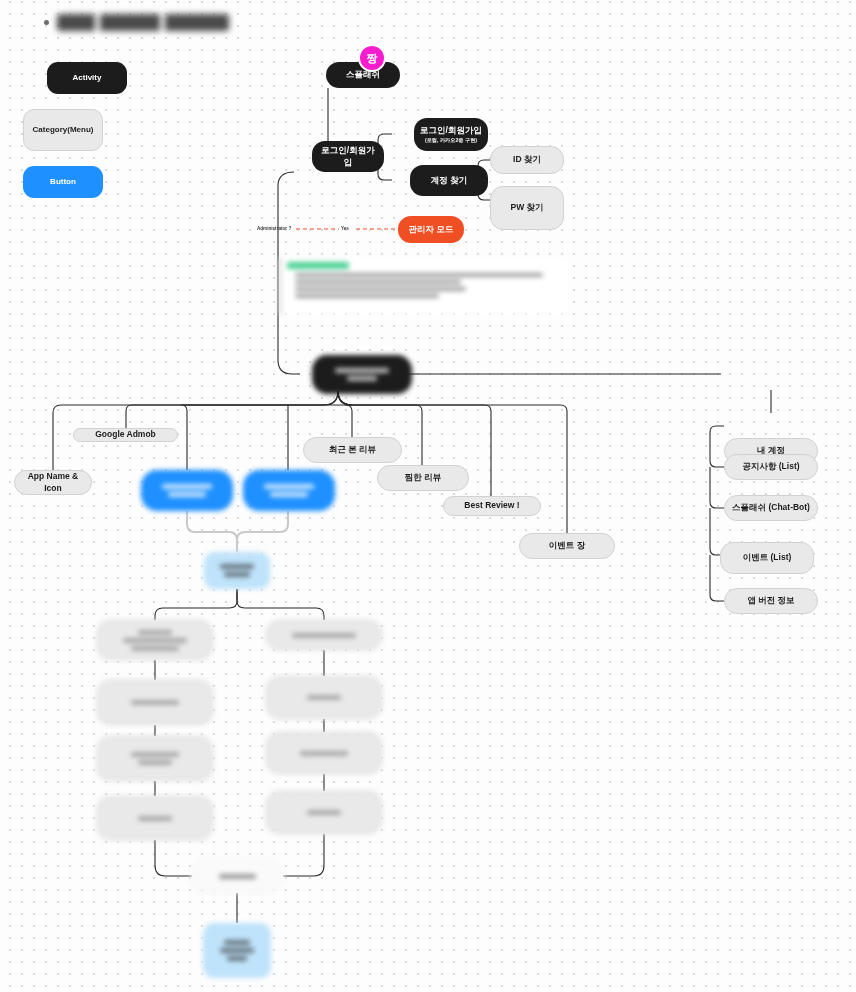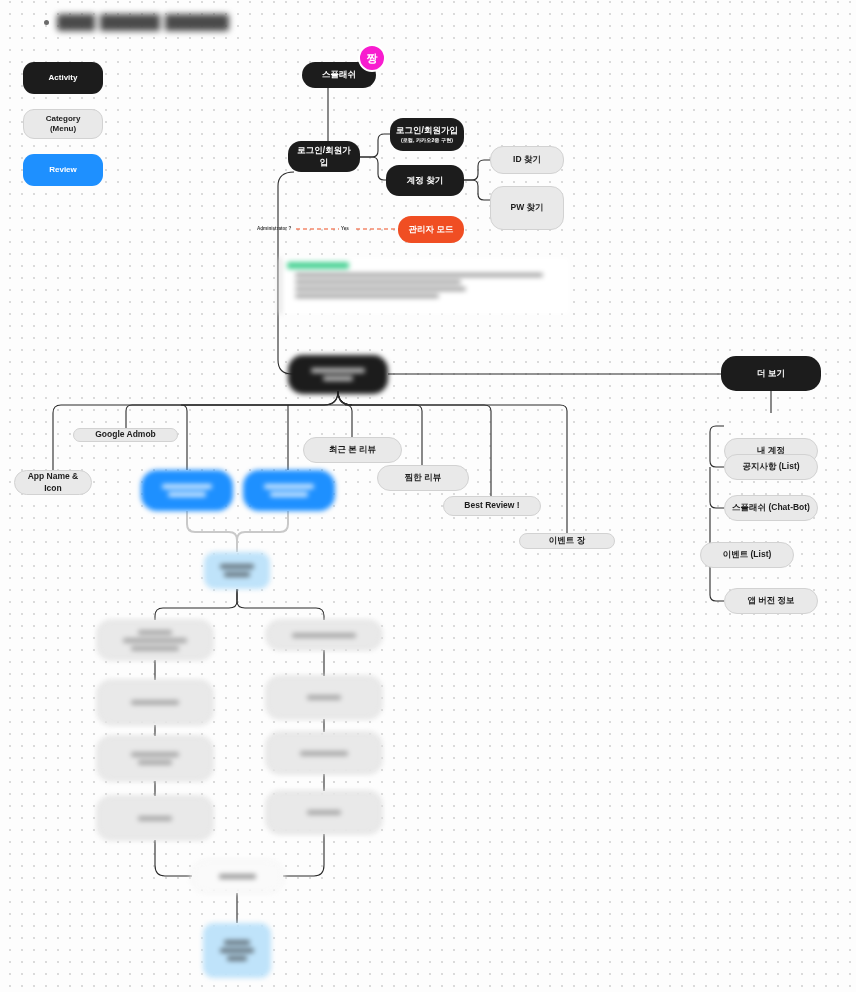--- a/index.html
+++ b/index.html
@@ -25,21 +25,21 @@
     position: absolute;
     display: flex; align-items: center; justify-content: center;
     text-align: center;
     border-radius: 13px;
     font-size: 8.5px;
     font-weight: bold;
     line-height: 1.35;
     padding: 2px 6px;
     z-index: 3;
   }
-  .n-dark  { background:#1c1c1c; color:#fff; }
+  .n-dark  { background:#1c1c1c; color:#fff;margin-left:24px; }
   .n-light { background:#e9e9e9; color:#1c1c1c; border:1px solid #d2d2d2; }
   .n-blue  { background:#1e90ff; color:#fff; }
   .n-lblue { background:#bfe3fa; color:#2a2a2a; }
   .n-org   { background:#f04e23; color:#fff;text-align:center; }
   .n-title {
     background:#e9e9e9; color:#1c1c1c; border:1px solid #d9d9d9;
     font-size:14.5px; border-radius:16px;
   }
   .n-title .thin { font-weight:400; }
 
@@ -159,26 +159,26 @@
 
   <div id="heading">
     <span class="dot"></span>
     <span class="htext"></span>
   </div>
 
   <div id="legend">
     <div class="legend-box n-dark" style="height:32px">
       <span>Activity</span>
     </div>
-    <div class="legend-box n-light" style="height:30px;flex-direction:column">
+    <div class="legend-box n-light" style="height:42px;flex-direction:row">
       <span>Category</span>
       <span>(Menu)</span>
     </div>
     <div class="legend-box n-blue" style="height:32px">
-      <span>Review</span>
+      <span>Button</span>
     </div>
   </div>
 
 
   <div class="badge" style="left:358px;top:44px">짱</div>
 
   <div class="node n-dark" style="left:302px;top:62px;width:74px;height:26px">스플래쉬</div>
 
   <div class="node n-dark" style="left:288px;top:141px;width:72px;height:31px">로그인/회원가입</div>
 
@@ -204,34 +204,33 @@
     <div class="nrow r2"></div>
     <div class="nrow r3"></div>
     <div class="nrow r4"></div>
   </div>
 
   <div class="node n-dark blurred" style="left:288px;top:355px;width:100px;height:39px;flex-direction:column;border-radius:15px">
     <div class="blurline w-lg"></div>
     <div class="blurline w-sm"></div>
   </div>
 
-  <div class="node n-dark" style="left:721px;top:356px;width:100px;height:35px;border-radius:15px">더 보기</div>
 
   <div class="node n-light" style="left:724px;top:438px;width:94px;height:26px">내 계정</div>
   <div class="node n-light" style="left:724px;top:454px;width:94px;height:26px">공지사항 (List)</div>
   <div class="node n-light" style="left:724px;top:495px;width:94px;height:26px">스플래쉬 (Chat-Bot)</div>
-  <div class="node n-light" style="left:700px;top:542px;width:94px;height:26px">이벤트 (List)</div>
+  <div class="node n-light" style="left:720px;top:542px;width:94px;height:32px">이벤트 (List)</div>
   <div class="node n-light" style="left:724px;top:588px;width:94px;height:26px">앱 버전 정보</div>
 
   <div class="node n-light" style="left:14px;top:470px;width:78px;height:25px">App Name &amp; Icon</div>
   <div class="node n-light" style="left:73px;top:428px;width:105px;height:14px">Google Admob</div>
   <div class="node n-light" style="left:303px;top:437px;width:99px;height:26px">최근 본 리뷰</div>
   <div class="node n-light" style="left:377px;top:465px;width:92px;height:26px">찜한 리뷰</div>
   <div class="node n-light" style="left:443px;top:496px;width:98px;height:20px">Best Review !</div>
-  <div class="node n-light" style="left:519px;top:533px;width:96px;height:16px">이벤트 장</div>
+  <div class="node n-light" style="left:519px;top:533px;width:96px;height:26px">이벤트 장</div>
 
   <div class="node n-blue blurred" style="left:141px;top:470px;width:92px;height:41px;flex-direction:column;border-radius:16px">
     <div class="blurline w-lg"></div>
     <div class="blurline w-md"></div>
   </div>
   <div class="node n-blue blurred" style="left:243px;top:470px;width:92px;height:41px;flex-direction:column;border-radius:16px">
     <div class="blurline w-lg"></div>
     <div class="blurline w-md"></div>
   </div>
 

